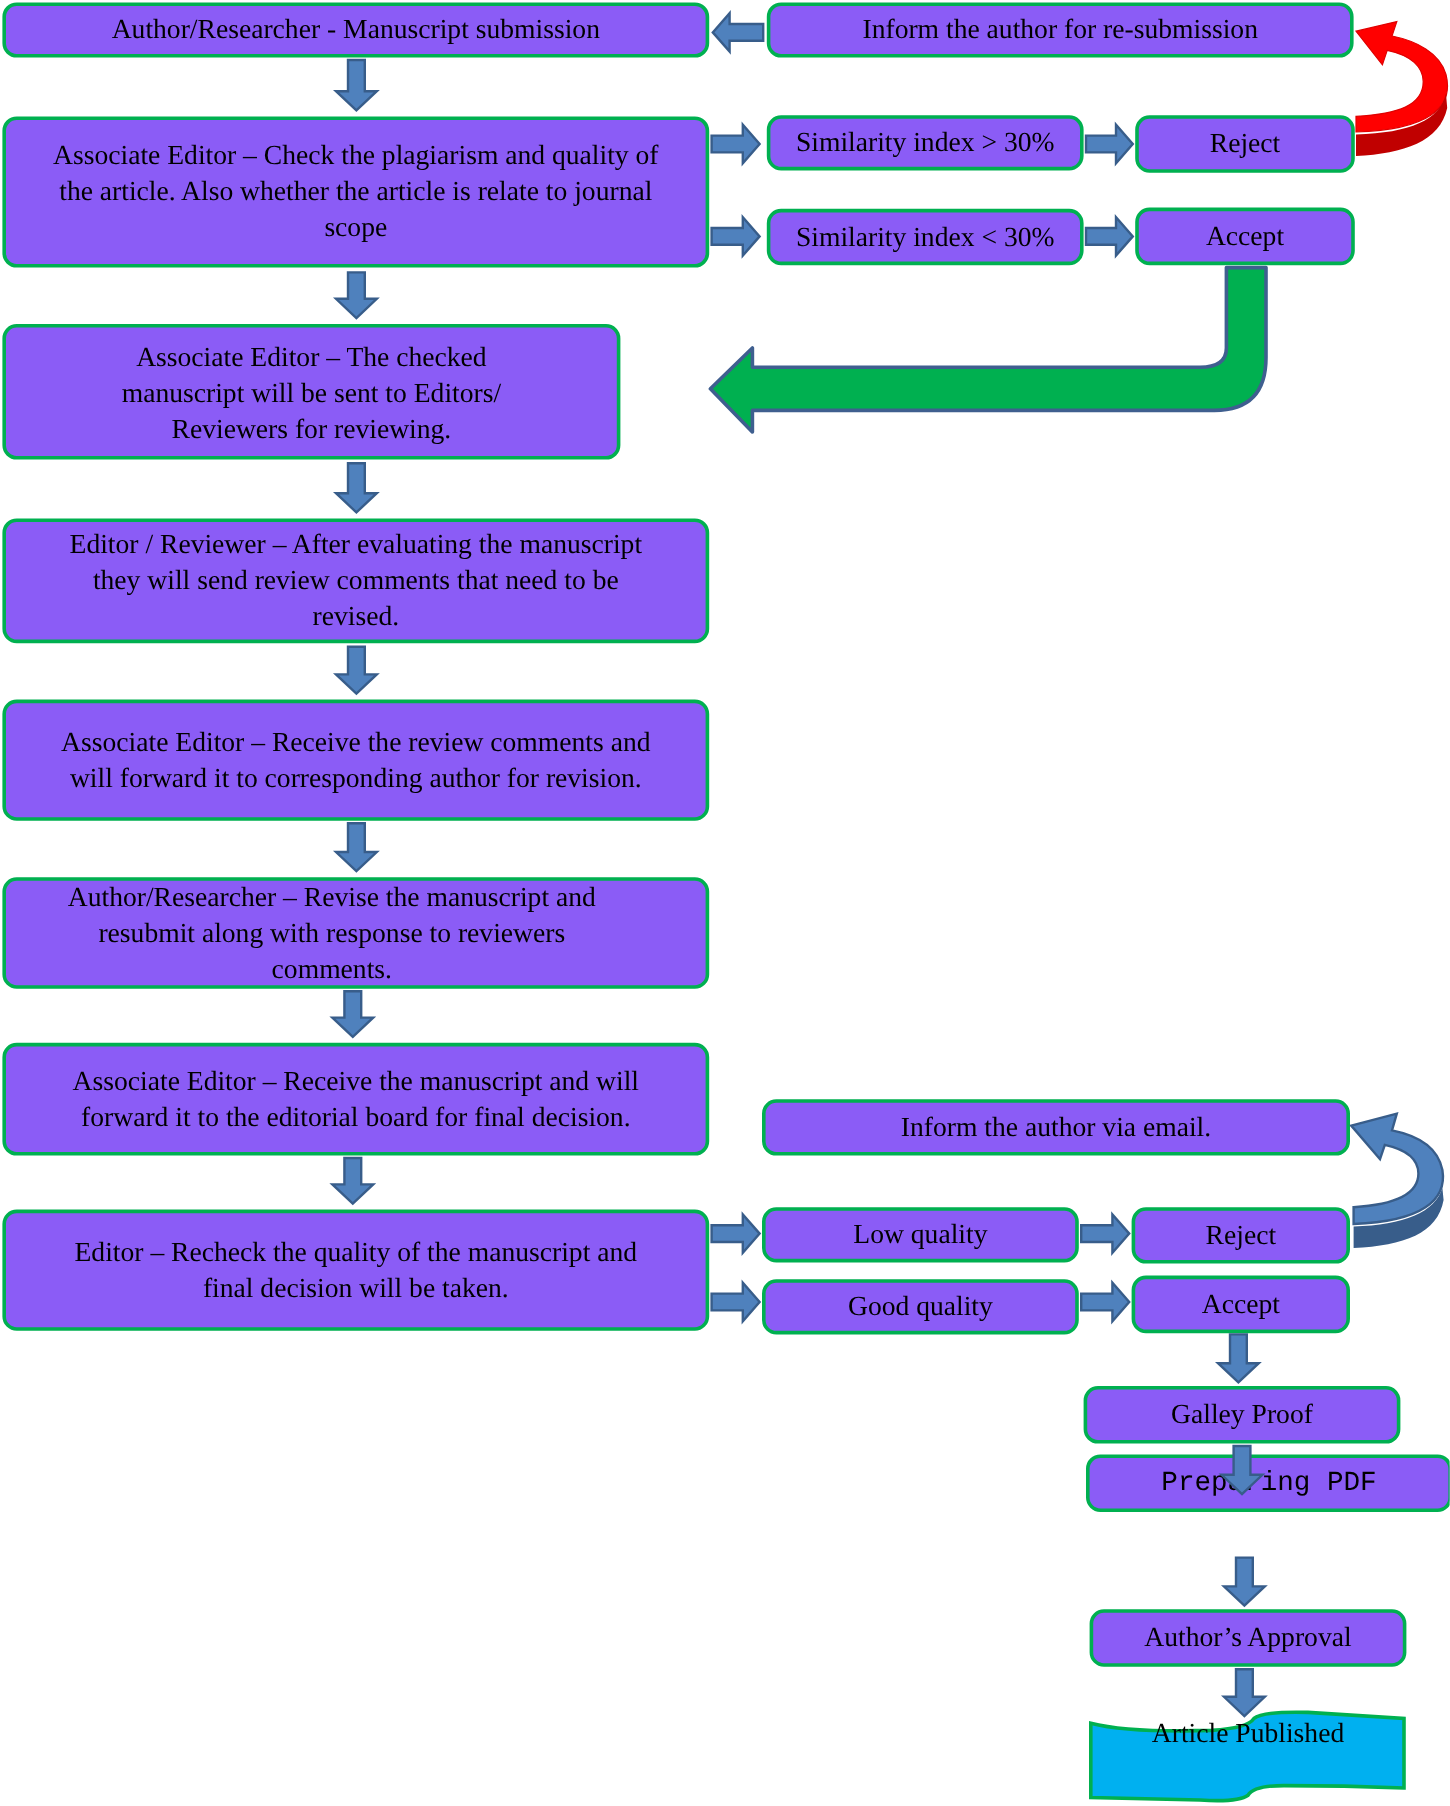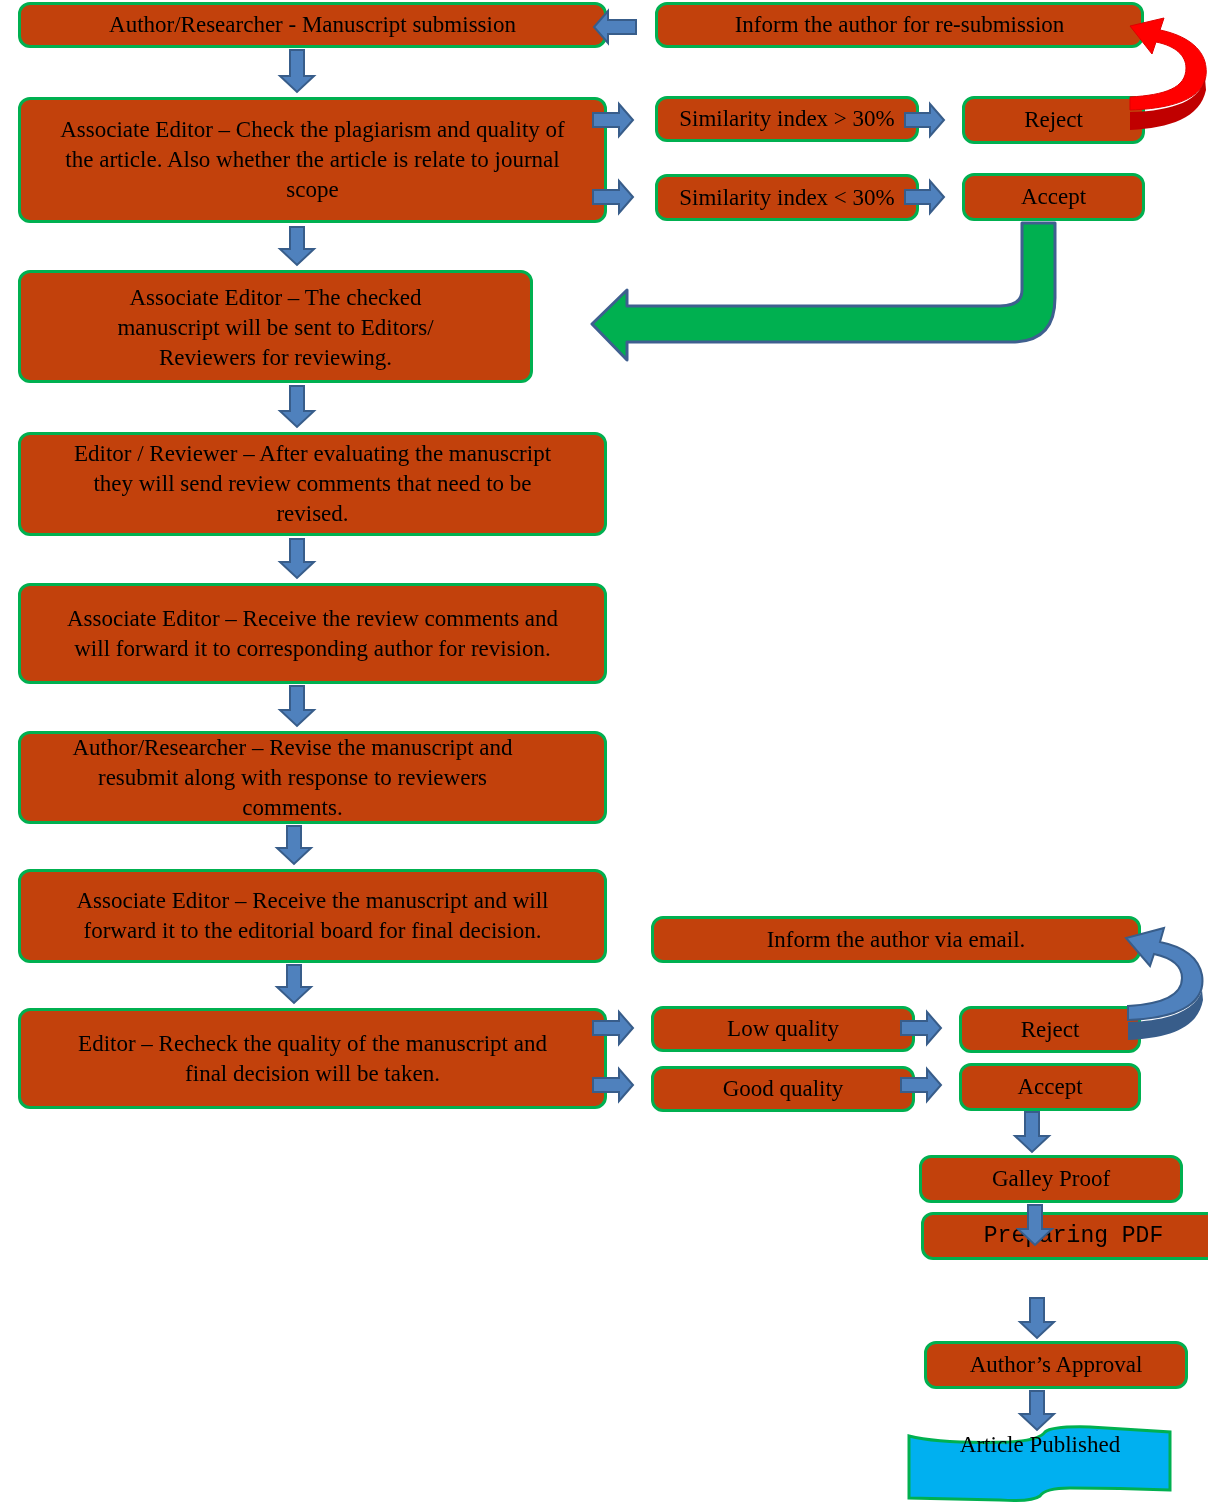--- a/index.html
+++ b/index.html
@@ -1,21 +1,21 @@
 <!DOCTYPE html>
 <html><head>
 <meta charset="utf-8">
 <style>
   html, body { margin: 0; padding: 0; background: #ffffff; }
   body { width: 1208px; height: 1505px; position: relative; overflow: hidden;
          font-family: "Liberation Serif", serif; color: #000; }
   .box { position: absolute; box-sizing: border-box; border: 3px solid #00B050;
-         border-radius: 12px; background: #c2410c; display: flex; align-items: center;
+         border-radius: 12px; background: #8b5cf6; display: flex; align-items: center;
          justify-content: center; text-align: center; font-size: 23px; line-height: 30px;
-         padding: 0 10px; margin-left: 16px; }
+         padding: 0 10px; }
   .box.top { align-items: flex-start; padding-top: 10px; }
   .box.small { font-size: 23px; }
   .box span { display: block; }
   svg.overlay { position: absolute; left: 0; top: 0; pointer-events: none; }
   .banner-text { position: absolute; left: 908px; top: 1432px; width: 264px; height: 66px;
                  display: flex; align-items: flex-start; justify-content: center; font-size: 23px; }
 </style>
 </head>
 <body>
 

